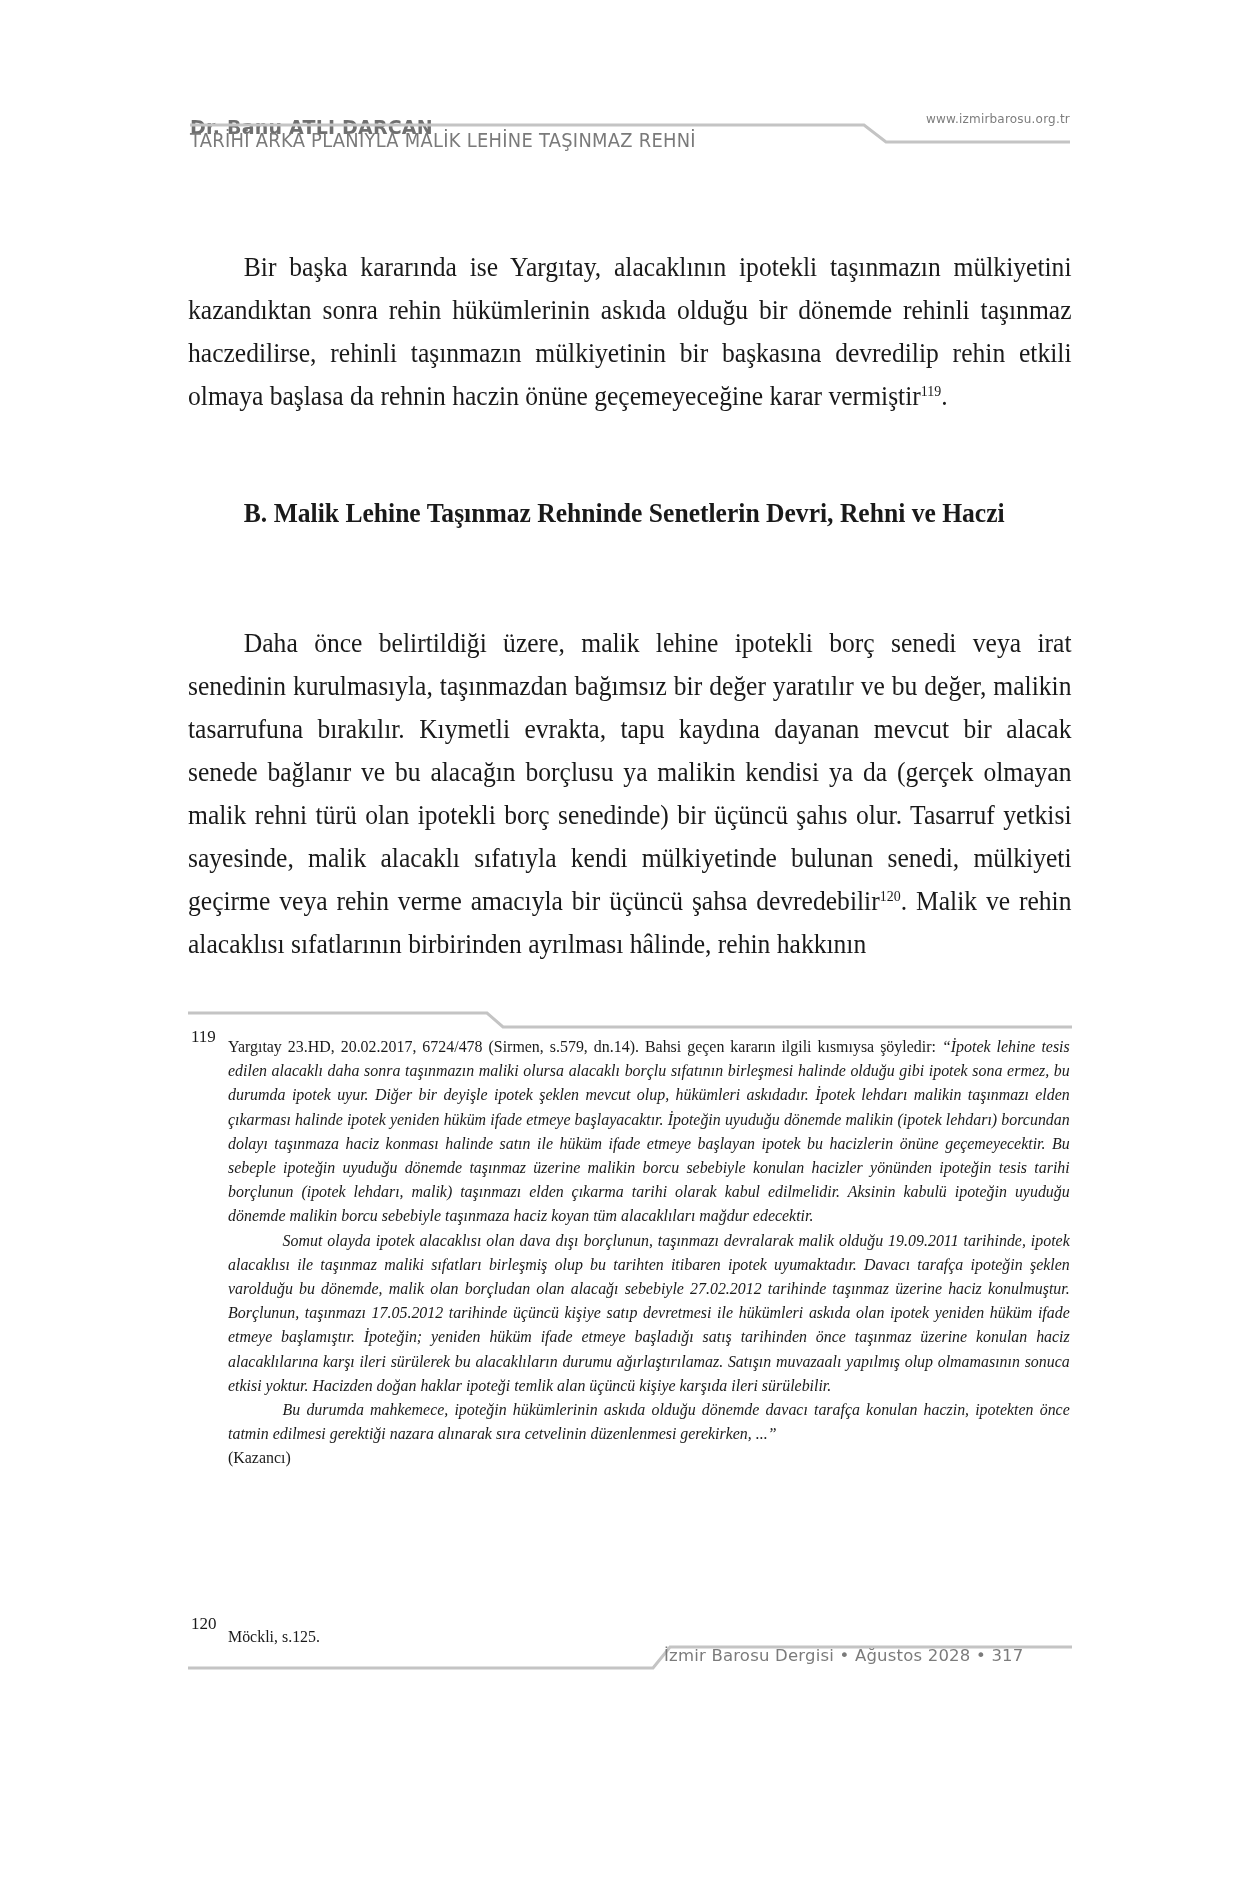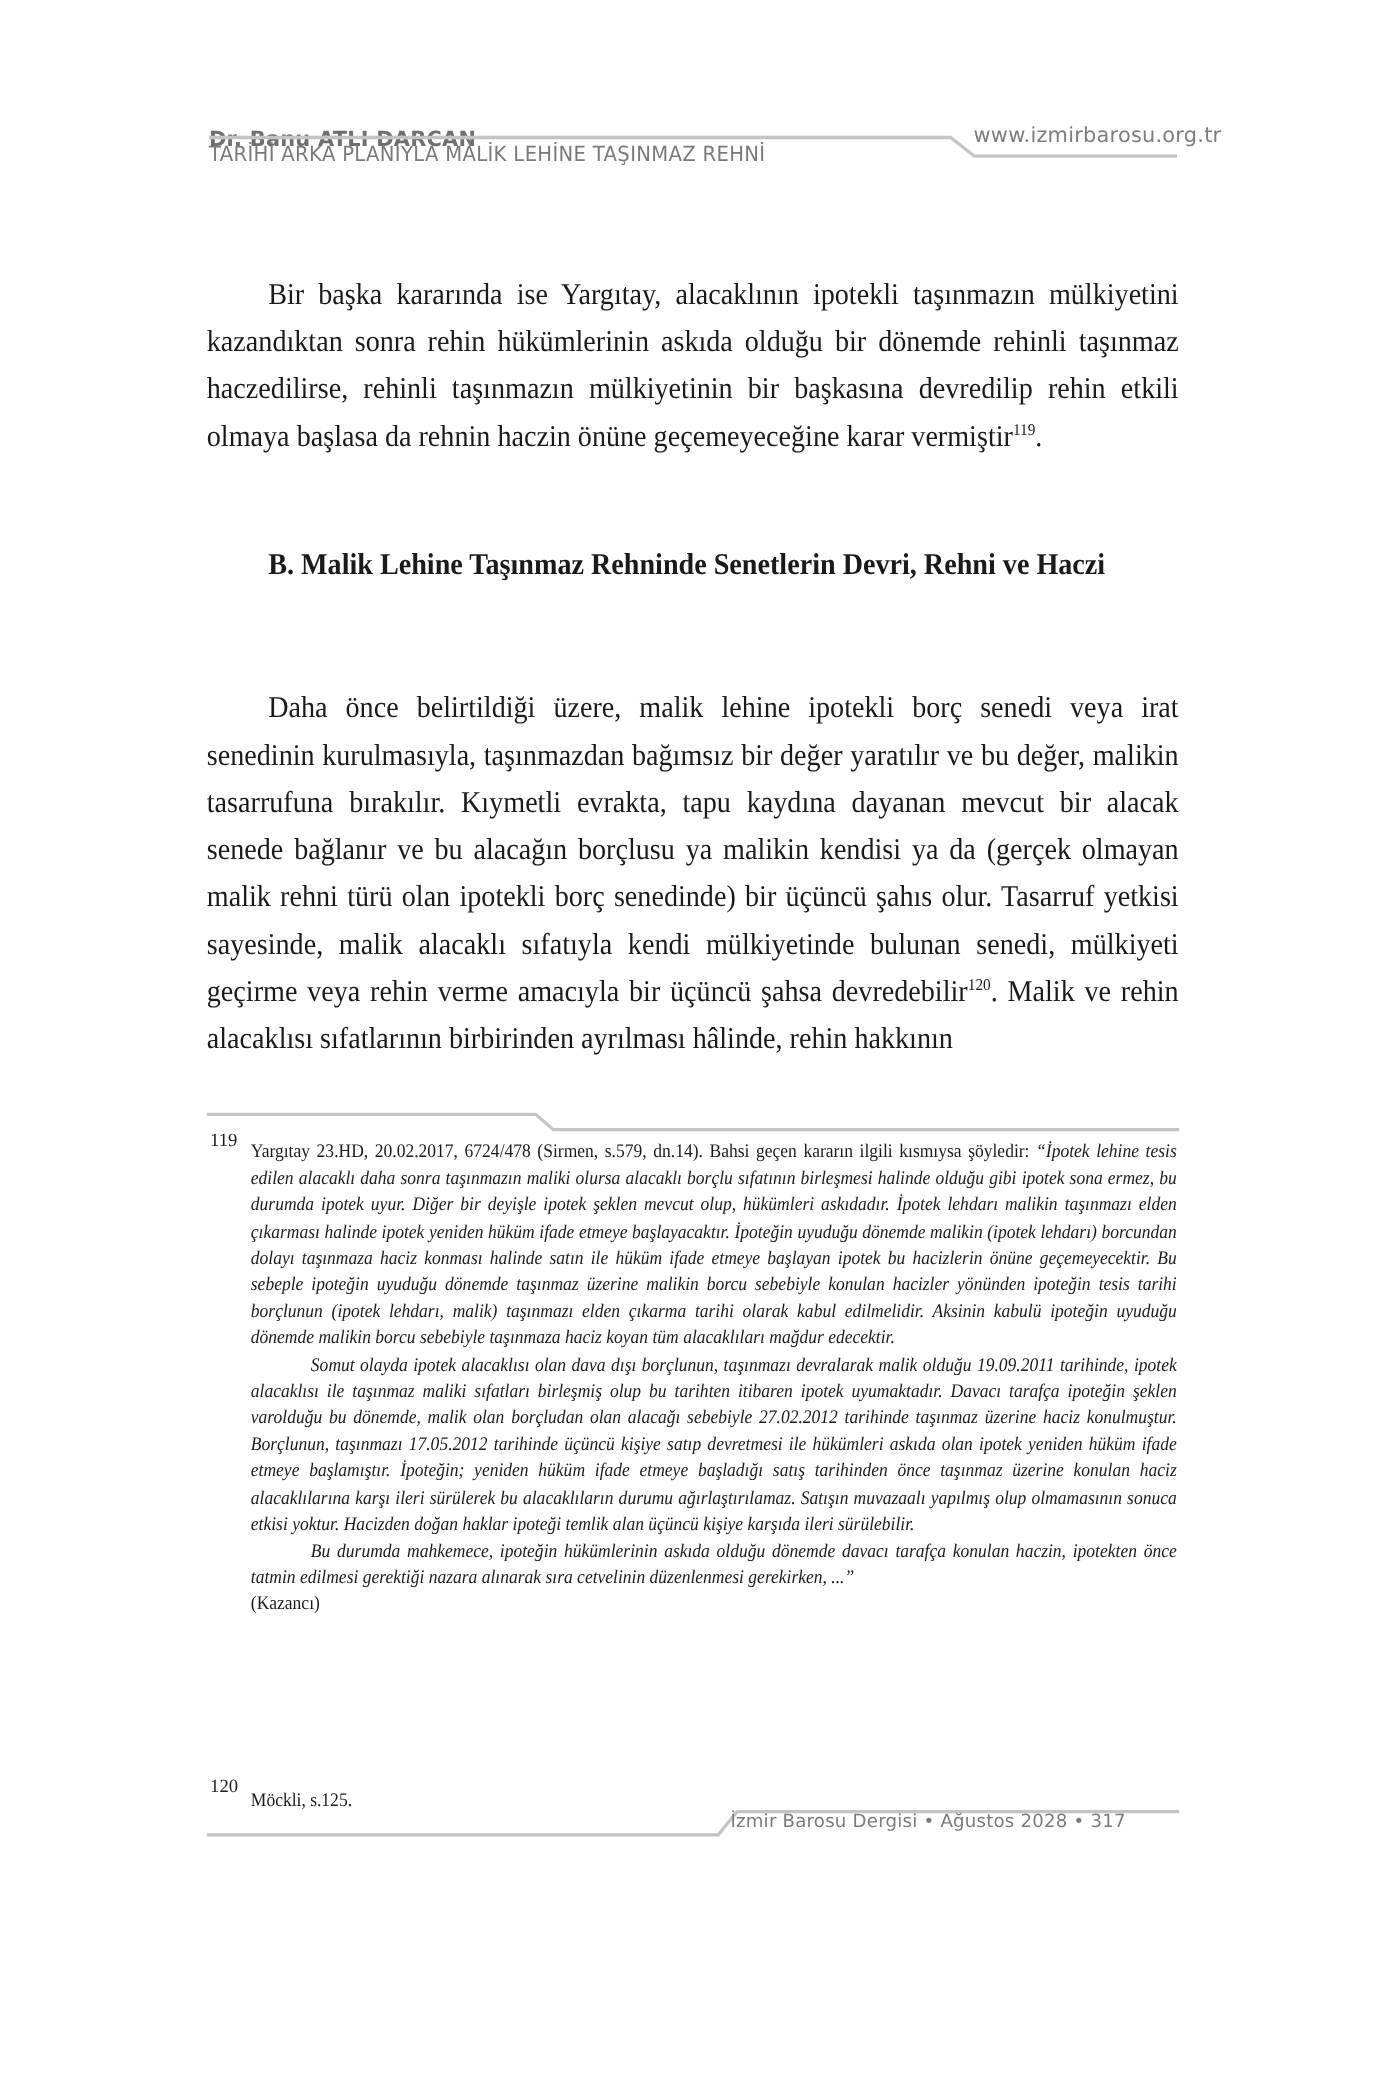--- a/index.html
+++ b/index.html
@@ -10,22 +10,22 @@
     font-family: "DejaVu Sans", sans-serif; font-weight: bold;
     font-size: 19px; color: #6f6f6f; letter-spacing: 0.2px; text-align: right;
   }
   .header-title {
     position: absolute; left: 190px; top: 129px;
     font-family: "DejaVu Sans", sans-serif; font-weight: normal;
     font-size: 19px; color: #7a7a7a; letter-spacing: 0.3px;
     transform: scaleX(0.94); transform-origin: left top;
   }
   .header-url {
-    position: absolute; left: 885px; top: 112px;
-    font-family: "DejaVu Sans", sans-serif; font-size: 19px; color: #7d7d7d;
+    position: absolute; left: 926px; top: 112px;
+    font-family: "DejaVu Sans", sans-serif; font-size: 12px; color: #7d7d7d;
     letter-spacing: 0.2px;
     text-align: right;
   }
   .rule-svg { position: absolute; left: 0; top: 0; pointer-events: none; }
 
   .body-text {
     position: absolute; left: 188px; width: 884px;
     font-family: "Liberation Serif", serif; font-size: 27.5px; line-height: 43px;
     color: #1a1a1a; text-align: justify; margin: 0;
     transform: scaleX(0.93); transform-origin: left top;

